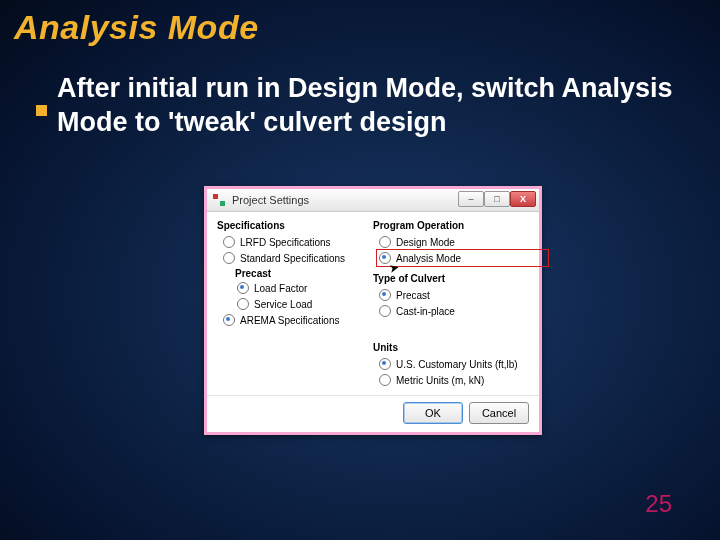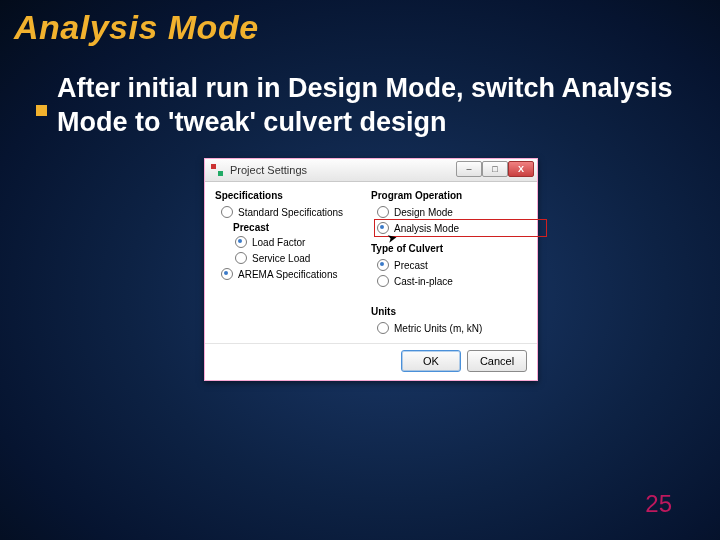--- a/index.html
+++ b/index.html
@@ -25,24 +25,24 @@
   }
   .bullet-text{
     font-size:27px;font-weight:bold;color:#fff;line-height:1.25;
   }
   .page-num{
     position:absolute;right:48px;bottom:22px;
     color:#be185d;font-size:24px;
   }
   
   .dialog-wrap{
-    position:absolute;left:204px;top:158px;width:332px;
+    position:absolute;left:204px;top:186px;width:332px;
     background:#fff;color:#000;
     font-family:"Segoe UI",Tahoma,sans-serif;font-size:10px;
-    border:1px solid #f9a8d4;
+    border:3px solid #f9a8d4;
     box-shadow:0 2px 6px rgba(0,0,0,0.5);
     filter:blur(0.35px);
   }
   .titlebar{
     height:22px;background:linear-gradient(#fdfdfd,#e6e6e6);
     border-bottom:1px solid #c9c9c9;
     display:flex;align-items:center;position:relative;
   }
   .app-icon{width:16px;height:16px;margin-left:4px;margin-right:5px;position:relative}
   .app-icon::before{content:"";position:absolute;left:2px;top:2px;width:5px;height:5px;background:#c33}
@@ -97,20 +97,24 @@
           <span class="win-glyph">X</span>
         </div>
     </div>
   </div>
 
   <div class="dlg-body">
     <div class="col">
       <div class="grp-label">Specifications</div>
       <div class="opt">
           <span class="radio"></span>
+          <span class="opt-label">LRFD Specifications</span>
+        </div>
+      <div class="opt">
+          <span class="radio"></span>
           <span class="opt-label">Standard Specifications</span>
         </div>
       <div class="sub-label">Precast</div>
       <div class="opt sub">
           <span class="radio sel"></span>
           <span class="opt-label">Load Factor</span>
         </div>
       <div class="opt sub">
           <span class="radio"></span>
           <span class="opt-label">Service Load</span>
@@ -135,21 +139,25 @@
       </div>
       <div class="grp-label" style="margin-top:8px">Type of Culvert</div>
       <div class="opt">
           <span class="radio sel"></span>
           <span class="opt-label">Precast</span>
         </div>
       <div class="opt">
           <span class="radio"></span>
           <span class="opt-label">Cast-in-place</span>
         </div>
-      <div class="grp-label" style="margin-top:18px">Units</div>
+      <div class="grp-label" style="margin-top:24px">Units</div>
+      <div class="opt">
+          <span class="radio sel"></span>
+          <span class="opt-label">U.S. Customary Units (ft,lb)</span>
+        </div>
       <div class="opt">
           <span class="radio"></span>
           <span class="opt-label">Metric Units (m, kN)</span>
         </div>
     </div>
   </div>
 
   <div class="btn-row">
     <div class="dlg-btn primary">OK</div>
     <div class="dlg-btn">Cancel</div>

